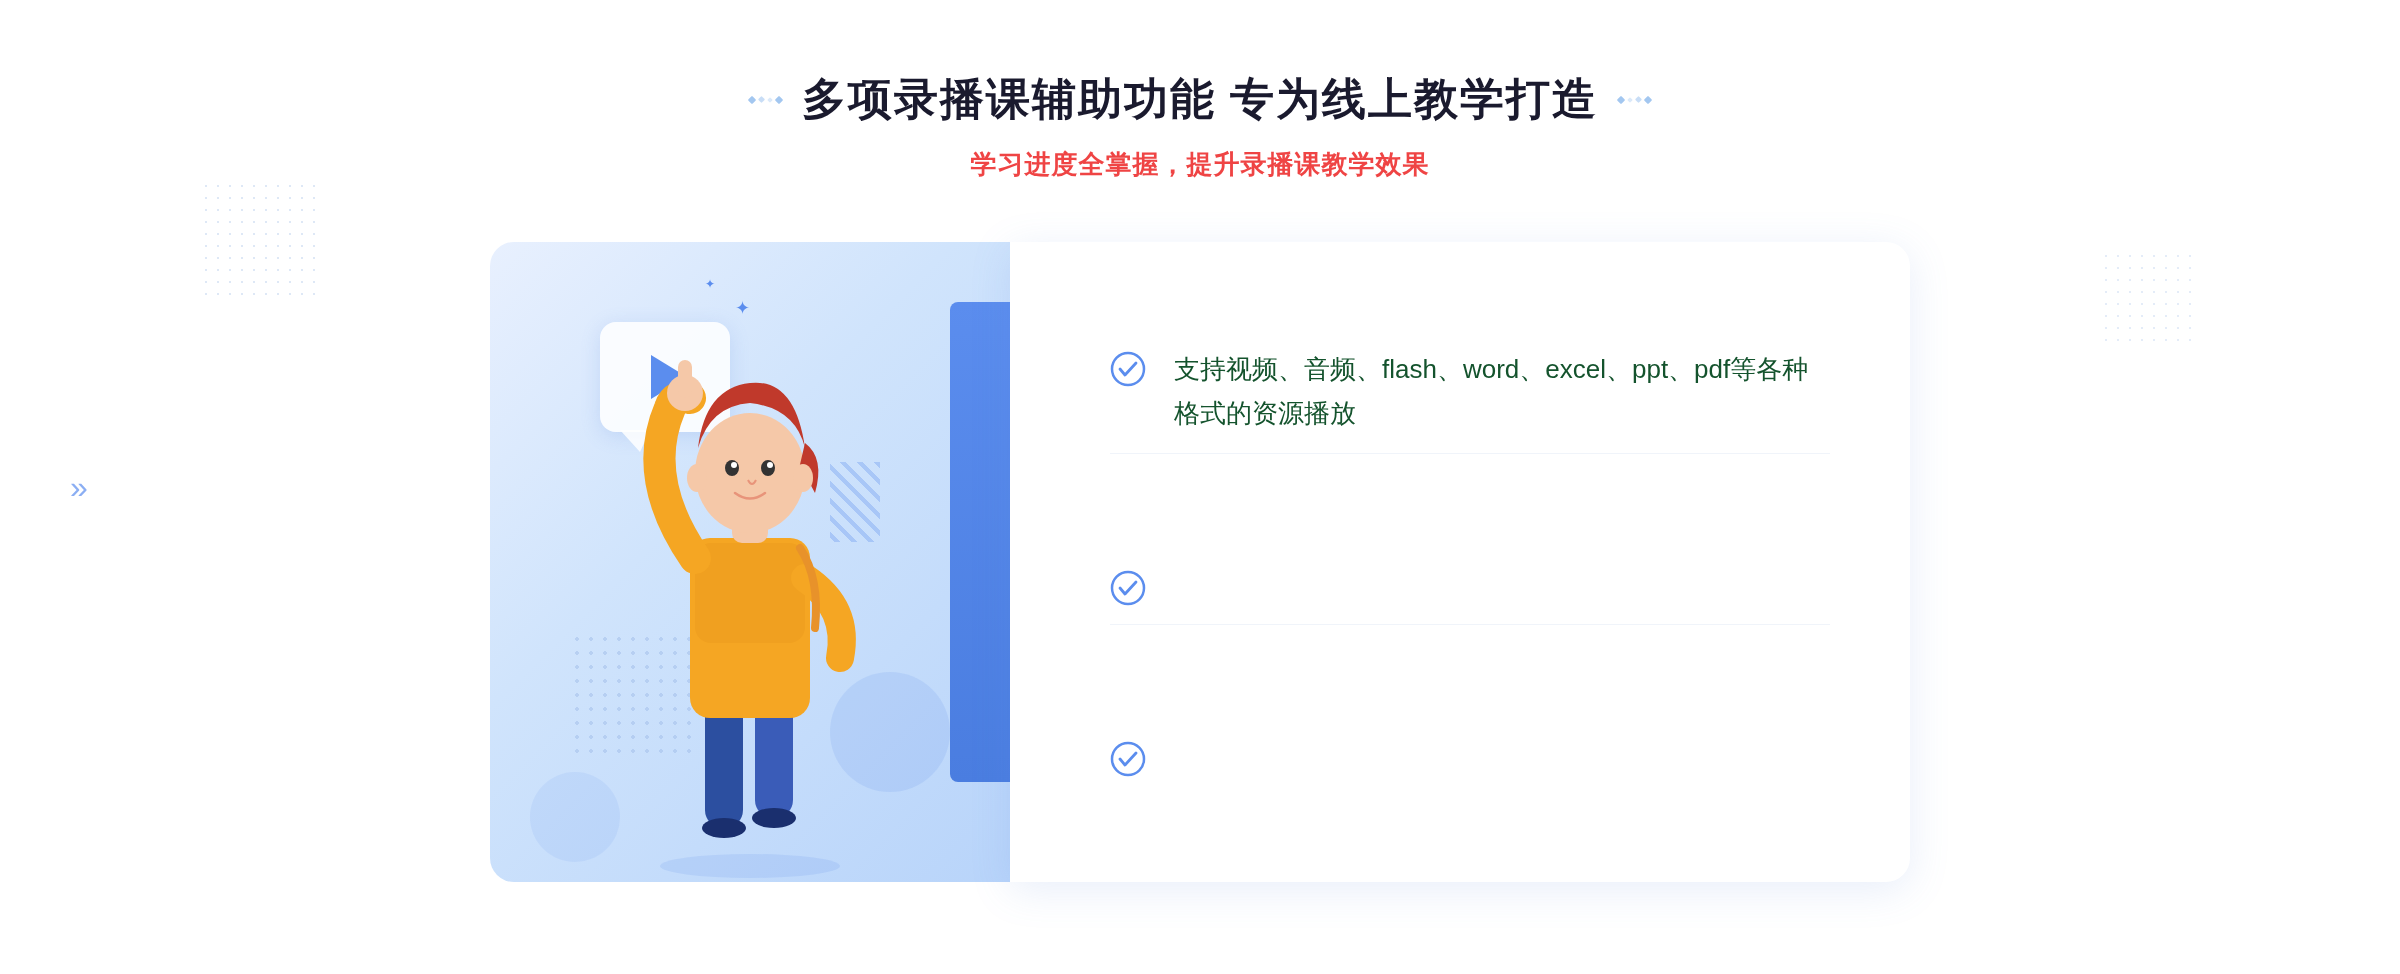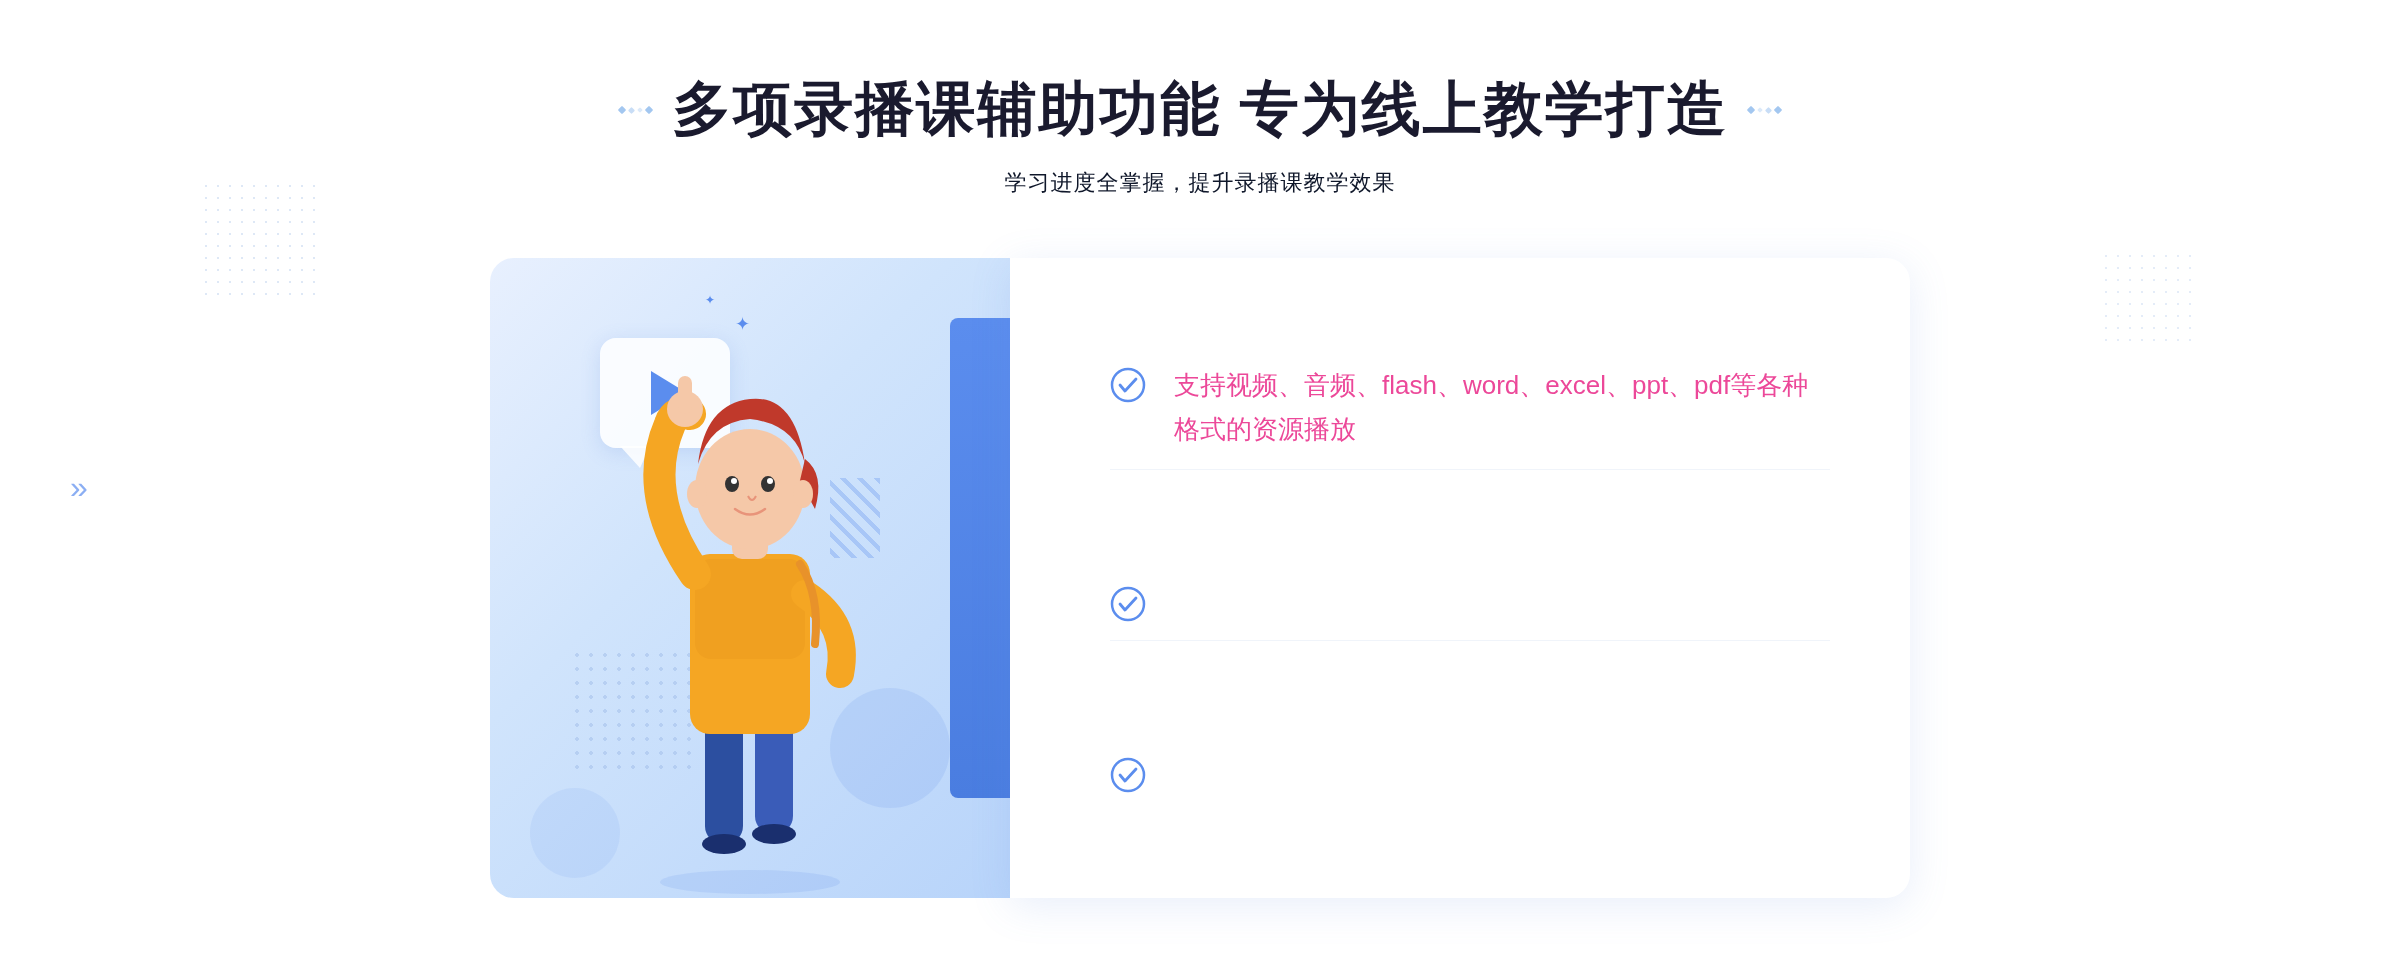--- a/index.html
+++ b/index.html
@@ -88,30 +88,30 @@
       width: 4px;
       height: 4px;
       opacity: 0.4;
     }
 
     .title-decorator.right {
       transform: scaleX(-1);
     }
 
     .main-title {
-      font-size: 59px;
+      font-size: 44px;
       font-weight: 700;
       color: #1a1a2e;
       letter-spacing: 2px;
     }
 
     .subtitle {
-      font-size: 22px;
-      color: #0f172a;
-      font-weight: 400;
+      font-size: 26px;
+      color: #ef4444;
+      font-weight: 700;
       letter-spacing: 1px;
     }
 
     
     .content-area {
       display: flex;
       align-items: center;
       justify-content: center;
       margin-top: 60px;
       gap: 0;
@@ -264,21 +264,21 @@
       margin-top: 4px;
     }
 
     .check-icon svg {
       width: 36px;
       height: 36px;
     }
 
     .feature-text {
       font-size: 26px;
-      color: #ec4899;
+      color: #14532d;
       line-height: 1.7;
       font-weight: 400;
     }
 
     
     .left-arrow {
       position: absolute;
       left: 70px;
       top: 50%;
       transform: translateY(-50%);

